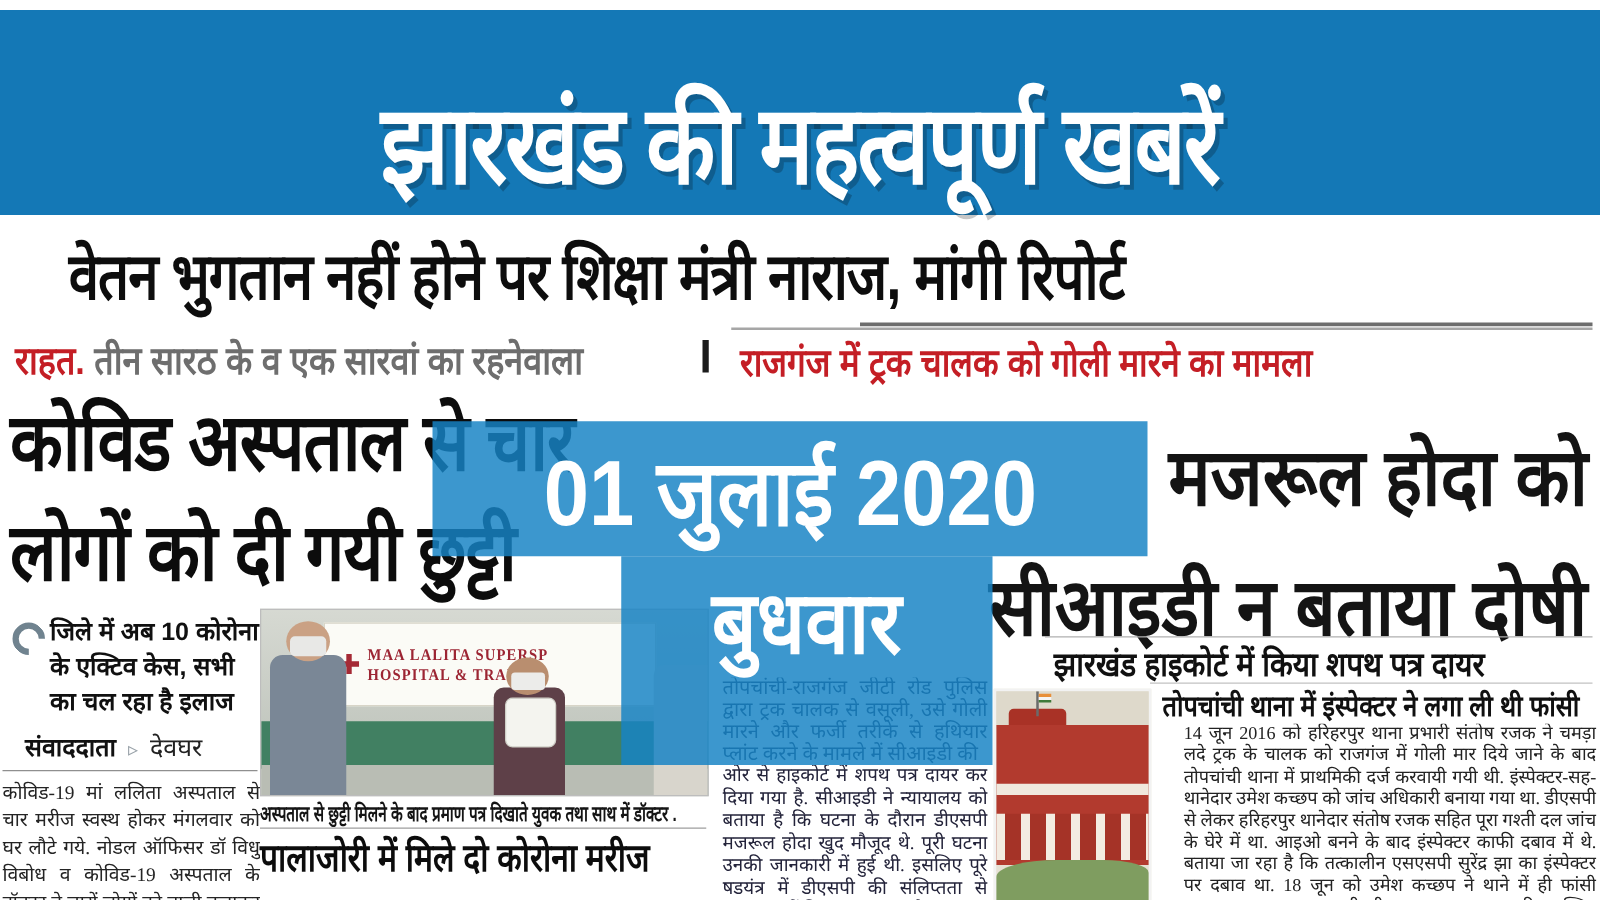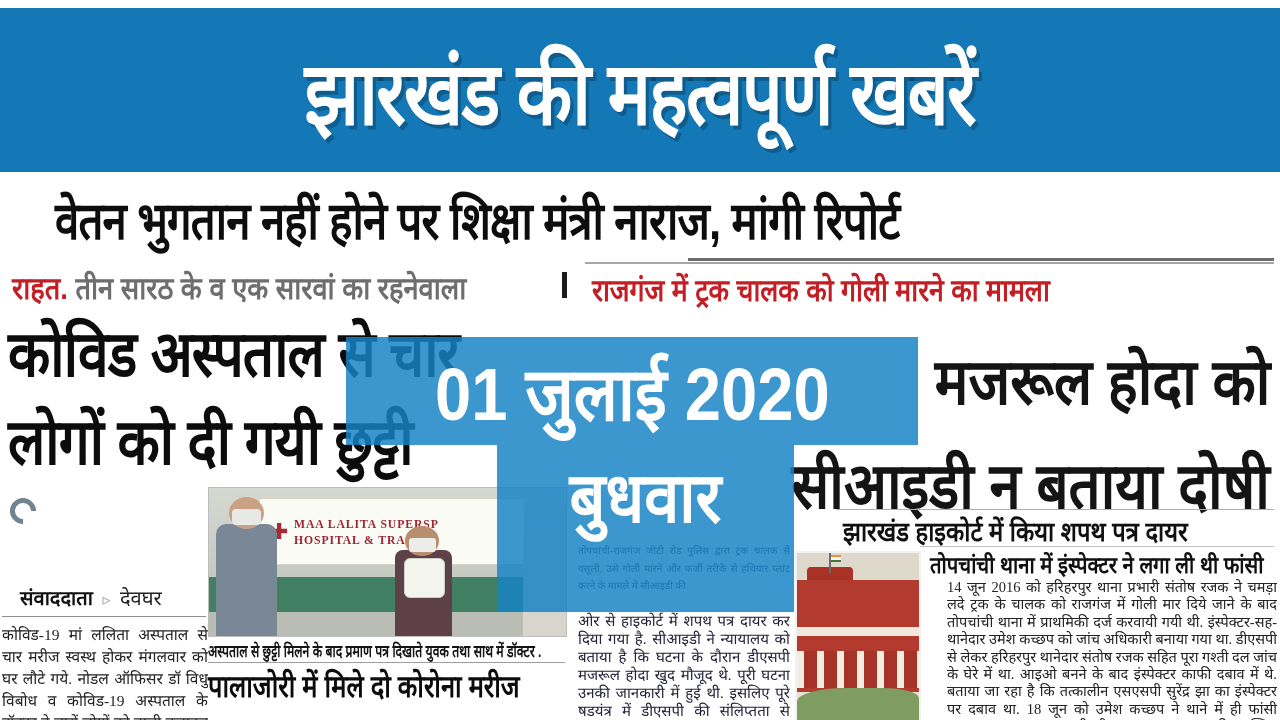--- a/index.html
+++ b/index.html
@@ -3,21 +3,21 @@
 <meta charset="utf-8">
 <style>
   html,body{margin:0;padding:0;background:#e9e9e9;}
   .page{
     position:relative;width:1280px;height:720px;overflow:hidden;background:#ffffff;
     font-family:"Liberation Sans","DejaVu Sans",sans-serif;
   }
   .abs{position:absolute;}
 
   
-  .banner{left:0;top:8px;width:1280px;height:164px;background:#1478b6;display:flex;align-items:center;justify-content:center;}
+  .banner{left:0;top:8px;width:1280px;height:164px;background:#1478b6;display:flex;align-items:flex-end;justify-content:center;}
   .banner-title{
     color:#ffffff;font-weight:bold;font-size:88px;letter-spacing:-2px;
     transform:scaleX(0.82);transform-origin:center;white-space:nowrap;
     text-shadow:4px 4px 0 rgba(0,0,0,0.22);
   }
 
   
   .top-headline{
     left:55px;top:183px;color:#0d0d0d;font-weight:bold;font-size:52px;
     transform:scaleX(0.84);transform-origin:left;white-space:nowrap;letter-spacing:-1px;
@@ -65,21 +65,21 @@
   .p2-paper{left:54.5%;top:47%;width:11%;height:26%;background:#f4f4ef;border:1px solid #cfcfc7;}
   .p3-body{left:88%;top:30%;width:12%;height:70%;background:#d8d5cc;border-radius:8px 0 0 0;}
 
   .photo-caption{left:208px;top:639px;width:357px;font-size:17px;font-weight:bold;color:#141414;white-space:nowrap;transform:scaleX(0.72);transform-origin:left;}
   .rule-center{left:208px;top:662px;width:357px;height:1px;background:#9e9e9e;}
   .center-subhead{left:208px;top:664px;font-size:31px;font-weight:bold;color:#0c0c0c;white-space:nowrap;transform:scaleX(0.82);transform-origin:left;}
   .center-bottom{left:208px;top:702px;width:360px;display:flex;justify-content:space-between;font-family:"Liberation Serif","DejaVu Serif",serif;font-size:14px;color:#2a2a2a;white-space:nowrap;}
   .center-bottom .b{font-weight:bold;}
 
   
-  .mid-hidden{left:578px;top:542px;width:212px;height:70px;font-family:"Liberation Serif","DejaVu Serif",serif;font-size:10px;line-height:17.5px;color:#20304a;text-align:justify;overflow:hidden;}
+  .mid-hidden{left:578px;top:542px;width:212px;height:70px;font-family:"Liberation Serif","DejaVu Serif",serif;font-size:16px;line-height:17.5px;color:#20304a;text-align:justify;overflow:hidden;}
   .mid-visible{left:578px;top:612px;width:212px;height:108px;font-family:"Liberation Serif","DejaVu Serif",serif;font-size:15px;line-height:18px;color:#23233a;text-align:justify;overflow:hidden;}
 
   
   .rule-r1{left:836px;top:509px;width:438px;height:1px;background:#b0b0b0;}
   .r-sub1{left:843px;top:512px;font-size:27px;font-weight:bold;color:#101010;white-space:nowrap;transform:scaleX(0.88);transform-origin:left;}
   .rule-r2{left:920px;top:546px;width:354px;height:1px;background:#c2c2c2;}
   .r-sub2{left:930px;top:548px;font-size:23px;font-weight:bold;color:#101010;white-space:nowrap;transform:scaleX(0.88);transform-origin:left;}
   .r-body{left:947px;top:579px;width:330px;height:141px;font-family:"Liberation Serif","DejaVu Serif",serif;font-size:14.5px;line-height:17.4px;color:#222;text-align:justify;overflow:hidden;}
 
   
@@ -119,20 +119,21 @@
   <div class="abs rule-kicker-right"></div>
   <div class="abs col-tick"></div>
   <div class="abs kicker-right">राजगंज में ट्रक चालक को गोली मारने का मामला</div>
 
   <div class="abs covid-h1">कोविड अस्पताल से चार</div>
   <div class="abs covid-h2">लोगों को दी गयी छुट्टी</div>
   <div class="abs hoda-h1">मजरूल होदा को</div>
   <div class="abs hoda-h2">सीआइडी न बताया दोषी</div>
 
   <div class="abs bullet-icon"></div>
+  <div class="abs left-highlight">जिले में अब 10 कोरोना के एक्टिव केस, सभी का चल रहा है इलाज</div>
   <div class="abs byline">
     <span class="b">संवाददाता</span>
     <span class="tri">▹</span>
     <span>देवघर</span>
   </div>
   <div class="abs rule-left"></div>
   <div class="abs left-body">कोविड-19 मां ललिता अस्पताल से चार मरीज स्वस्थ होकर मंगलवार को घर लौटे गये. नोडल ऑफिसर डॉ विधु विबोध व कोविड-19 अस्पताल के डॉक्टर ने चारों लोगों को ताली बजाकर विदाई दी. सभी को फिलहाल 14 दिनों तक होम कोरेंटिन में रहने का निर्देश दिया गया है. डॉ विधु ने</div>
 
   <div class="abs photo">
     <div class="wall"></div>

